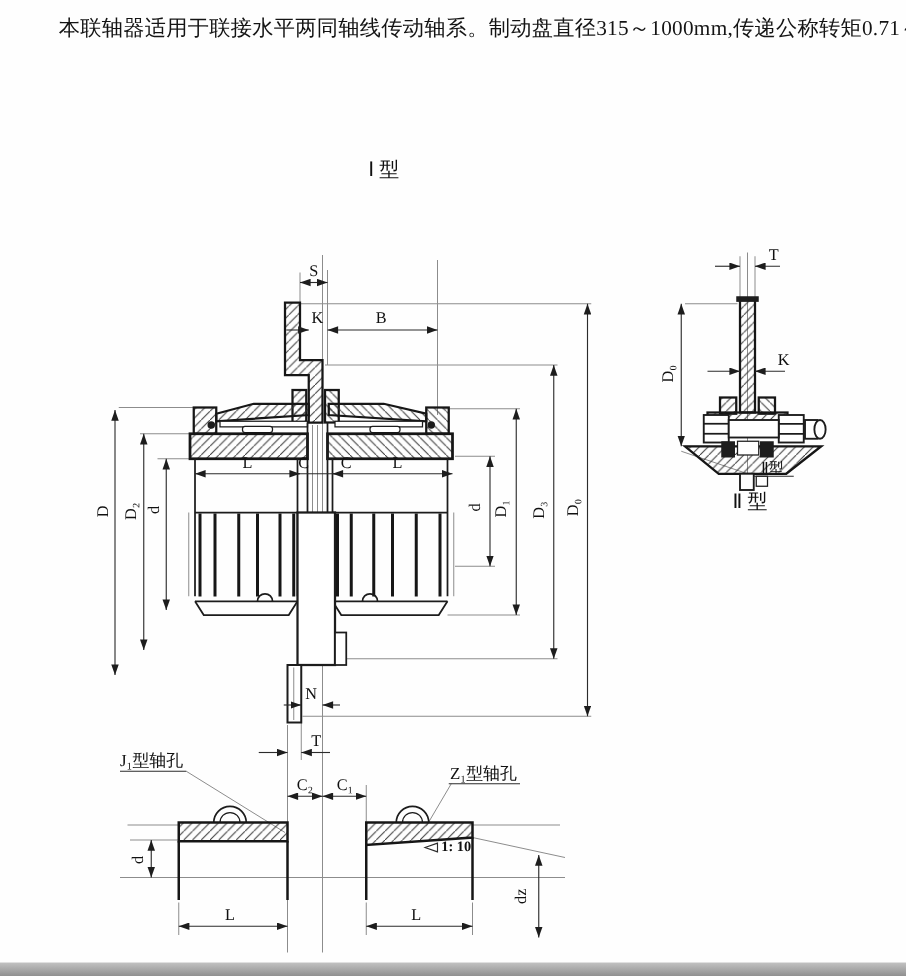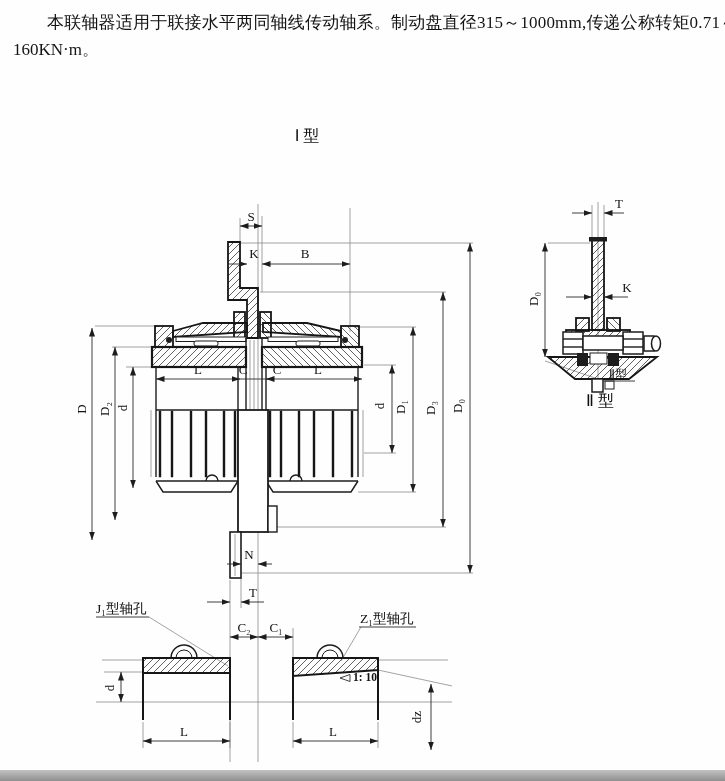--- a/index.html
+++ b/index.html
@@ -27,21 +27,20 @@
   .cap{font-family:"Liberation Serif",serif;font-size:16px;fill:#101010;}
   .cjk{font-family:"Liberation Serif",serif;font-size:13.5px;fill:#101010;}
 </style>
 </head>
 <body>
 
 <div class="page">
 
   <div class="intro">
     <div class="l1">本联轴器适用于联接水平两同轴线传动轴系。制动盘直径315～1000mm,传递公称转矩0.71～</div>
-    <div class="l2">160KN·m。</div>
   </div>
 
   <svg width="725" height="781" viewBox="0 0 725 781">
     <defs>
       <pattern id="h1" patternUnits="userSpaceOnUse" width="7" height="7">
         <path d="M-1,8 L8,-1" stroke="#3a3a3a" stroke-width="0.8"></path>
       </pattern>
       <pattern id="h2" patternUnits="userSpaceOnUse" width="7" height="7">
         <path d="M-1,-1 L8,8" stroke="#3a3a3a" stroke-width="0.8"></path>
       </pattern>

